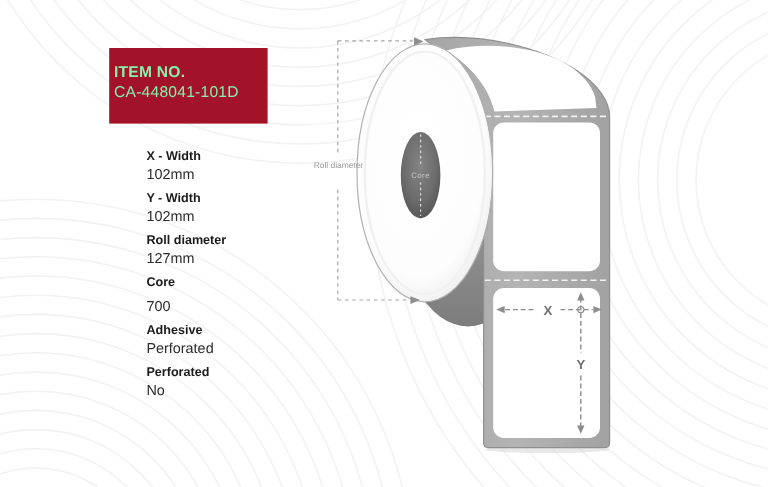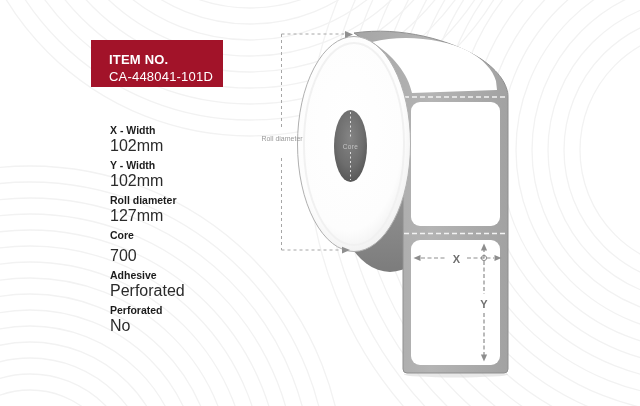--- a/index.html
+++ b/index.html
@@ -3,31 +3,31 @@
 <meta charset="utf-8">
 <style>
   html,body { margin:0; padding:0; background:#fff; }
   .page {
     position:relative; width:640px; height:406px; overflow:hidden;
     background:#ffffff; font-family:"Liberation Sans", sans-serif;
   }
   .diagram-svg { position:absolute; left:0; top:0; width:640px; height:406px; }
 
   .item-box {
-    position:absolute; left:91px; top:40px; width:132px; height:47px;
-    background:#a21329; color:#ffffff; box-sizing:border-box;
-    padding:12px 0 0 18px;
+    position:absolute; left:91px; top:40px; width:132px; height:63px;
+    background:#a21329; color:#86efac; box-sizing:border-box;
+    padding:12px 0 0 4px;
   }
   .item-label  { font-size:13px; font-weight:bold; line-height:15px; letter-spacing:.2px; }
   .item-number { font-size:13px; line-height:15px; margin-top:2px; letter-spacing:.2px; }
 
-  .specs { position:absolute; left:110px; top:123px; width:150px; }
+  .specs { position:absolute; left:122px; top:123px; width:150px; }
   .spec  { margin-bottom:5px; }
   .spec-label { font-size:10.5px; font-weight:bold; color:#1c1c1c; line-height:15px; }
-  .spec-value { font-size:16px; color:#2b2b2b; line-height:15px; }
+  .spec-value { font-size:12px; color:#2b2b2b; line-height:15px; }
 
   .roll-dia-label {
     position:absolute; left:259px; top:135px; width:46px;
     text-align:center; font-size:7px; line-height:8.5px; color:#999999;
   }
 
   #waves circle { fill:none; stroke:#f2f2f2; stroke-width:1.3; }
   .guide { stroke:#a6a6a6; stroke-width:1; stroke-dasharray:3,3; fill:none; }
   .guide-arrow { fill:#8f8f8f; }
   .perf { stroke:#f2f2f2; stroke-width:1.3; stroke-dasharray:5,3; }

